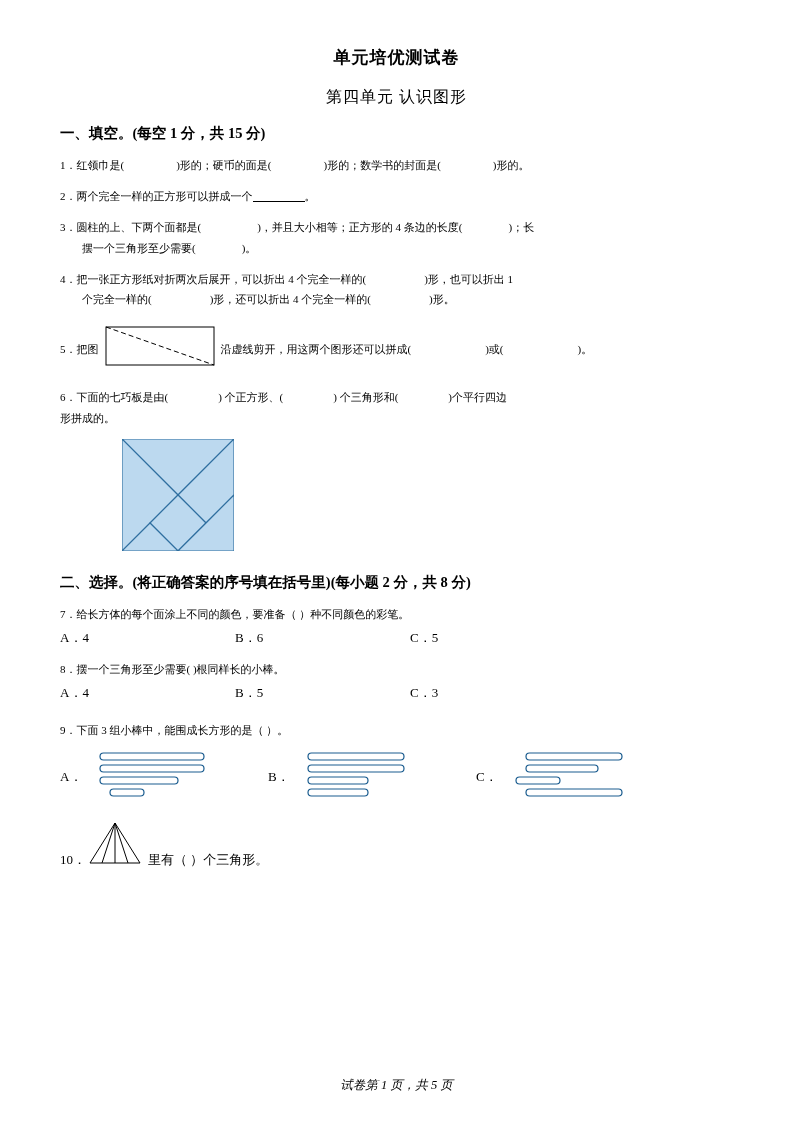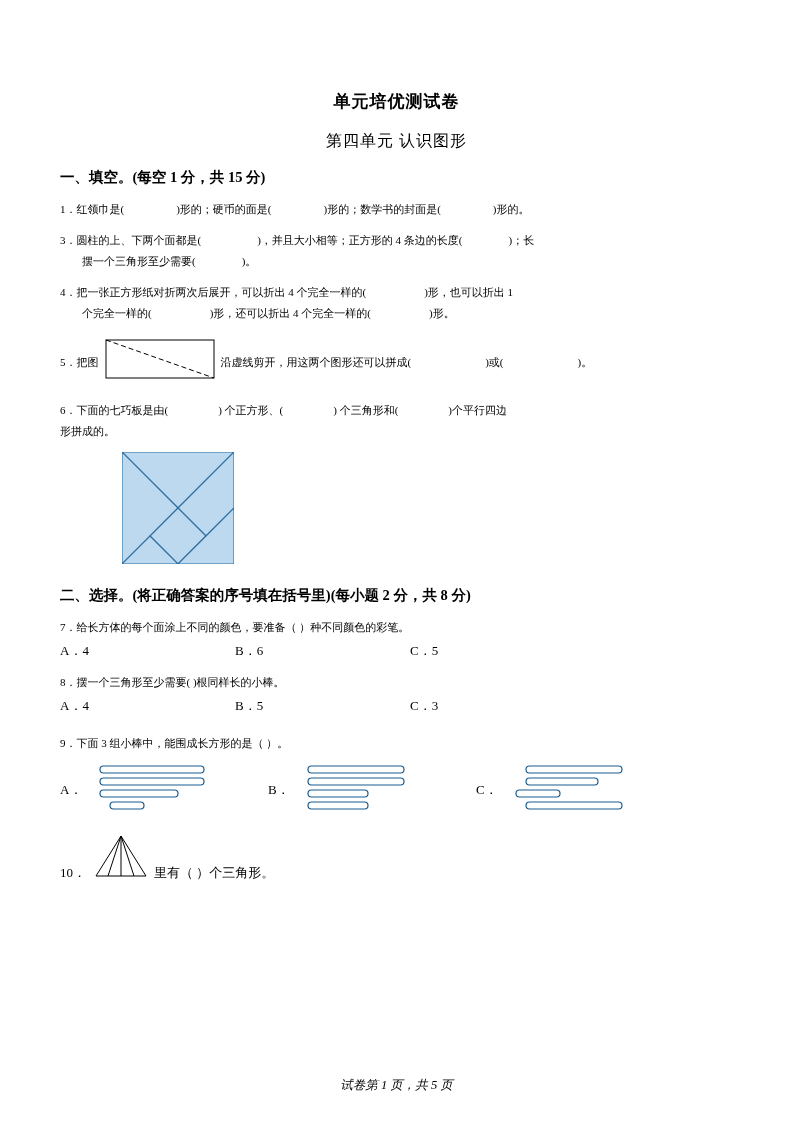--- a/index.html
+++ b/index.html
@@ -12,21 +12,21 @@
     height: 1122px;
     font-family: "Liberation Serif", serif;
     color: #000000;
     position: relative;
   }
   .page {
     position: relative;
     width: 793px;
     height: 1122px;
     box-sizing: border-box;
-    padding: 90px 60px 40px 60px;
+    padding: 46px 60px 40px 60px;
   }
   .title {
     text-align: center;
     font-weight: bold;
     font-size: 17px;
     letter-spacing: 1px;
     margin: 0 0 18px 0;
   }
   .subtitle {
     text-align: center;
@@ -95,37 +95,40 @@
     text-align: center;
     font-size: 12.5px;
     font-style: italic;
   }
   .q10row {
     display: flex;
     align-items: flex-end;
     font-size: 13px;
     margin-top: 14px;
   }
-  .q10row .lbl { margin-right: 6px; }
+  .q10row .lbl { margin-right: 0; }
   .sp { display:inline-block; }
 </style>
 </head>
 <body>
 
 <div class="page">
 
   <div class="title">单元培优测试卷</div>
   <div class="subtitle">第四单元 认识图形</div>
 
   <div class="section-head">一、填空。(每空 1 分，共 15 分)</div>
 
   <div class="q">
     <span>1．</span><span>红领巾是(</span><span class="sp" style="width:52px"></span><span>)形的；硬币的面是(</span><span class="sp" style="width:52px"></span><span>)形的；数学书的封面是(</span><span class="sp" style="width:52px"></span><span>)形的。</span>
   </div>
 
+  <div class="q">
+    <span>2．</span><span>两个完全一样的正方形可以拼成一个</span><span class="u-line"></span><span>。</span>
+  </div>
 
   <div class="q">
     <span>3．</span><span>圆柱的上、下两个面都是(</span><span class="sp" style="width:56px"></span><span>)，并且大小相等；正方形的 4 条边的长度(</span><span class="sp" style="width:46px"></span><span>)；长</span><br>
     <span class="sp" style="width:22px"></span><span>摆一个三角形至少需要(</span><span class="sp" style="width:46px"></span><span>)。</span>
   </div>
 
   <div class="q">
     <span>4．</span><span>把一张正方形纸对折两次后展开，可以折出 4 个完全一样的(</span><span class="sp" style="width:58px"></span><span>)形，也可以折出 1</span><br>
     <span class="sp" style="width:22px"></span><span>个完全一样的(</span><span class="sp" style="width:58px"></span><span>)形，还可以折出 4 个完全一样的(</span><span class="sp" style="width:58px"></span><span>)形。</span>
   </div>

